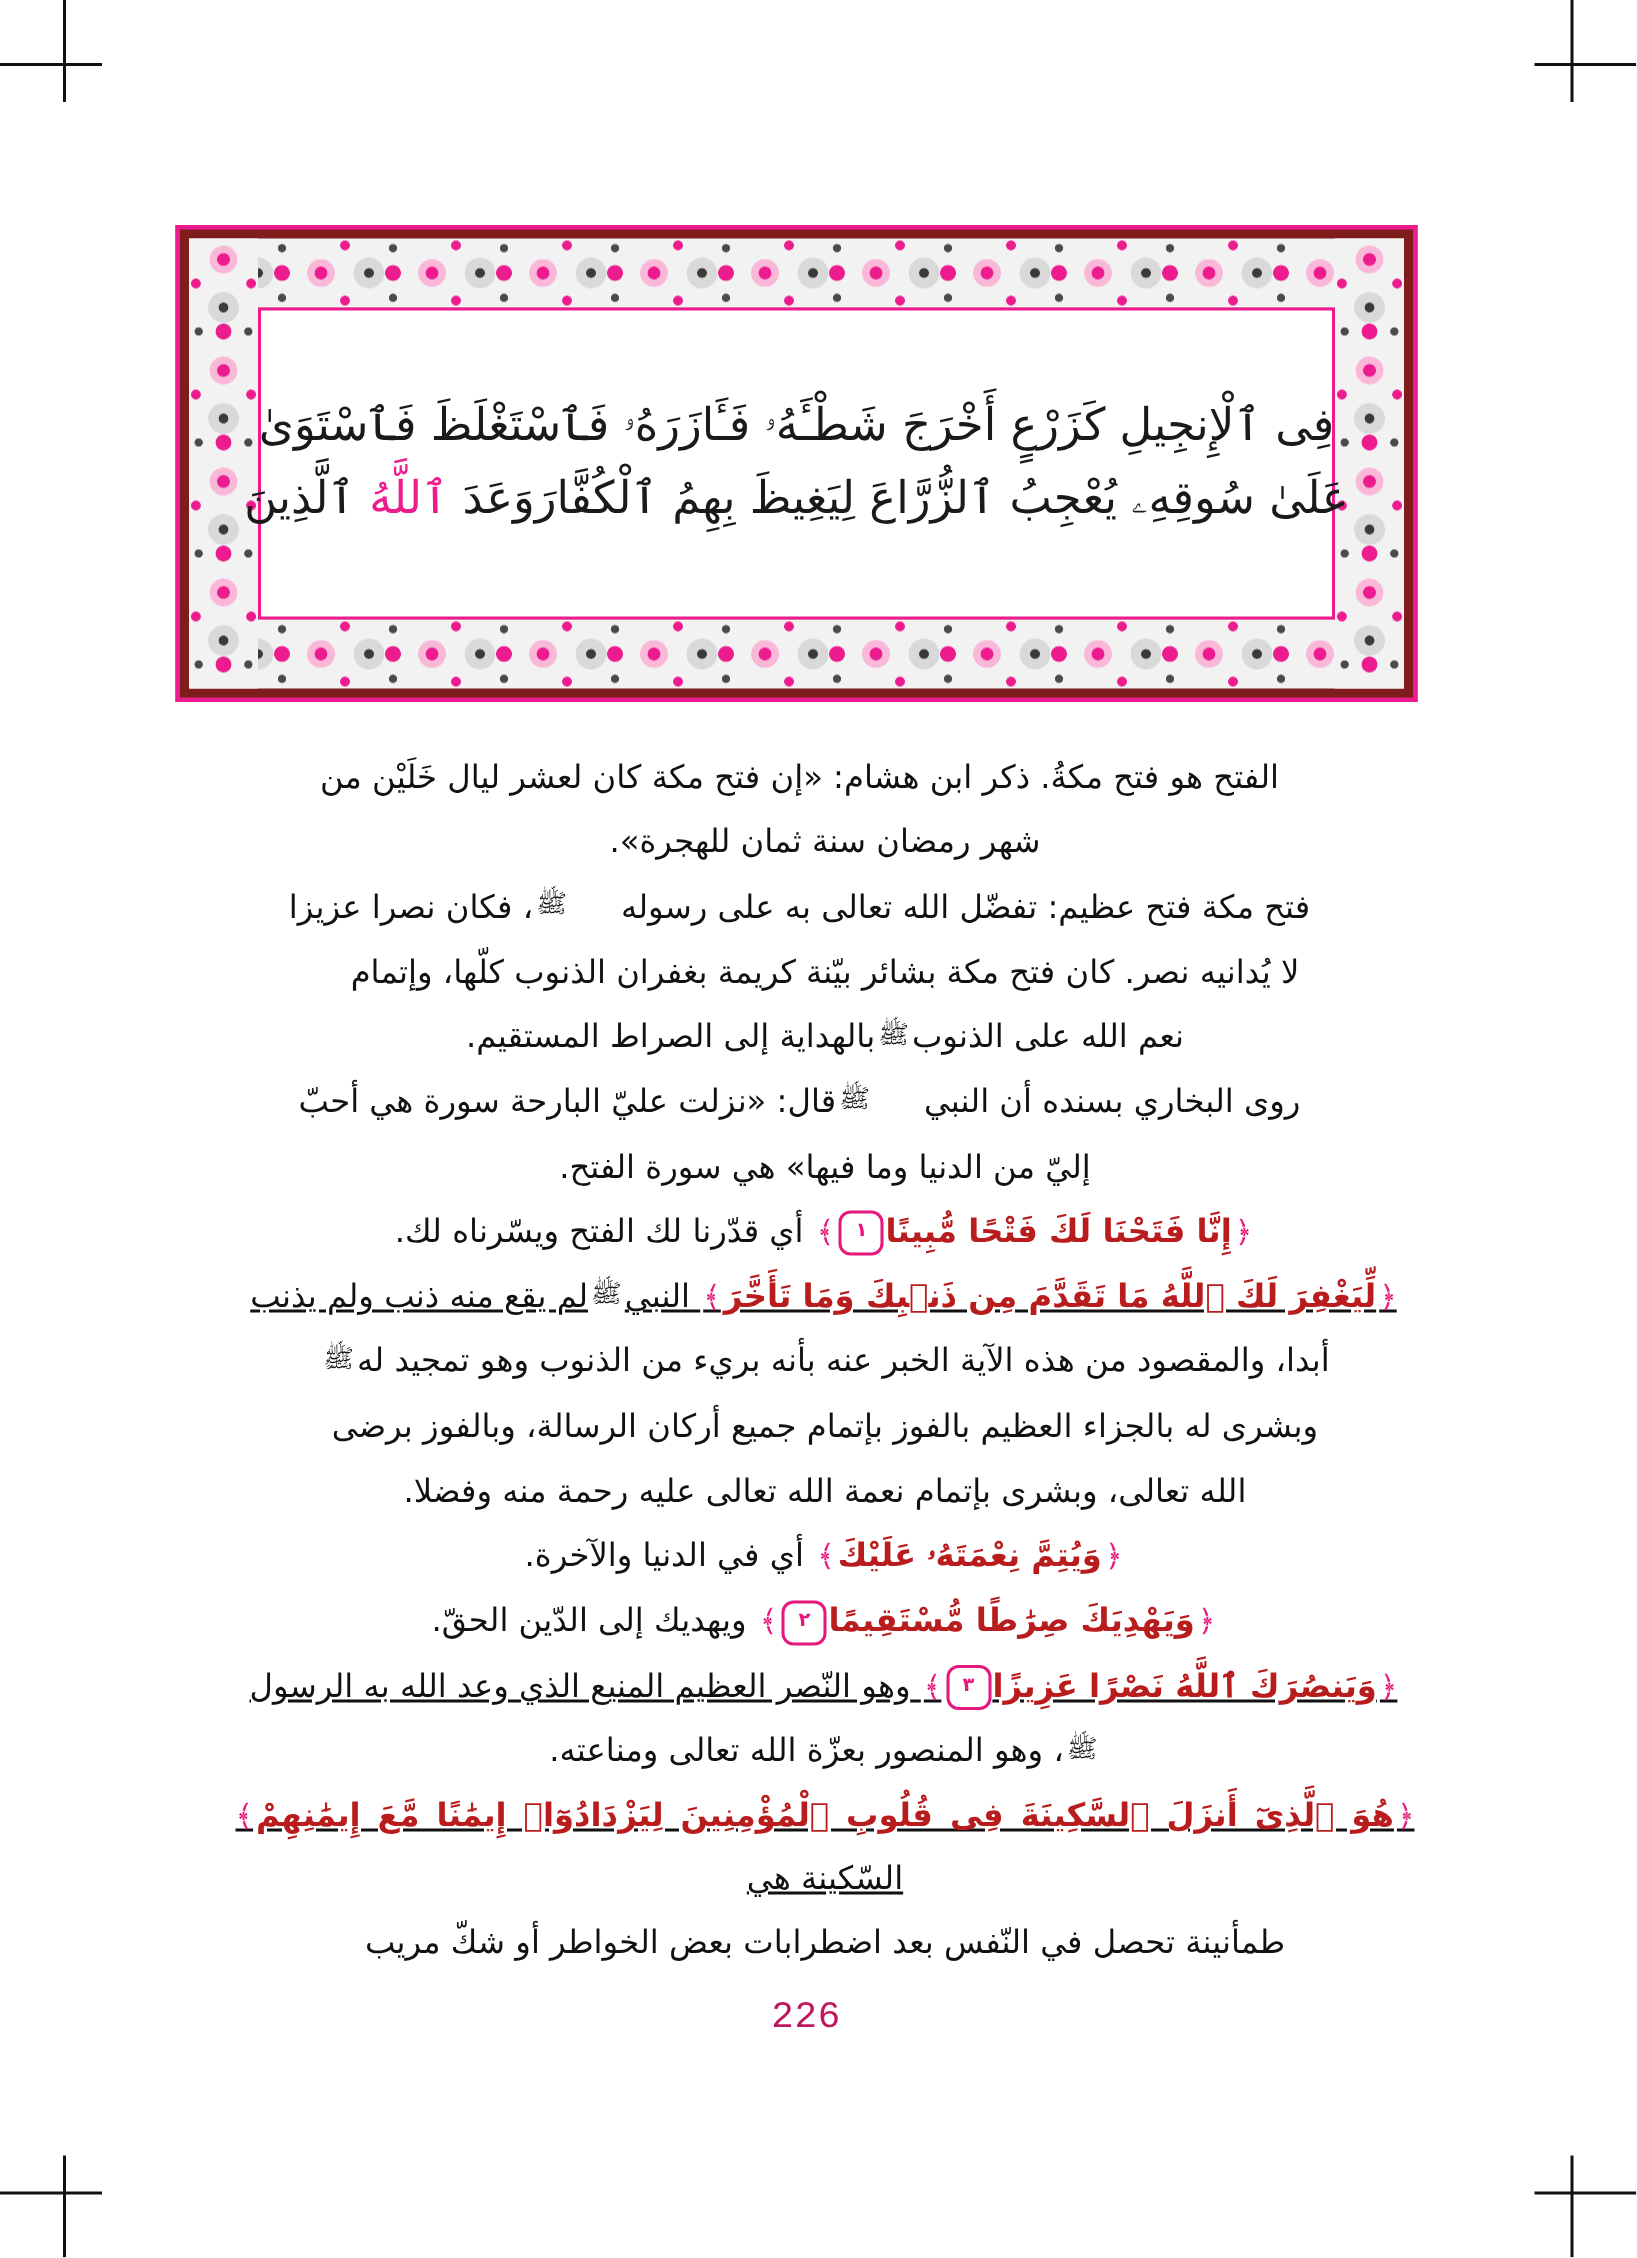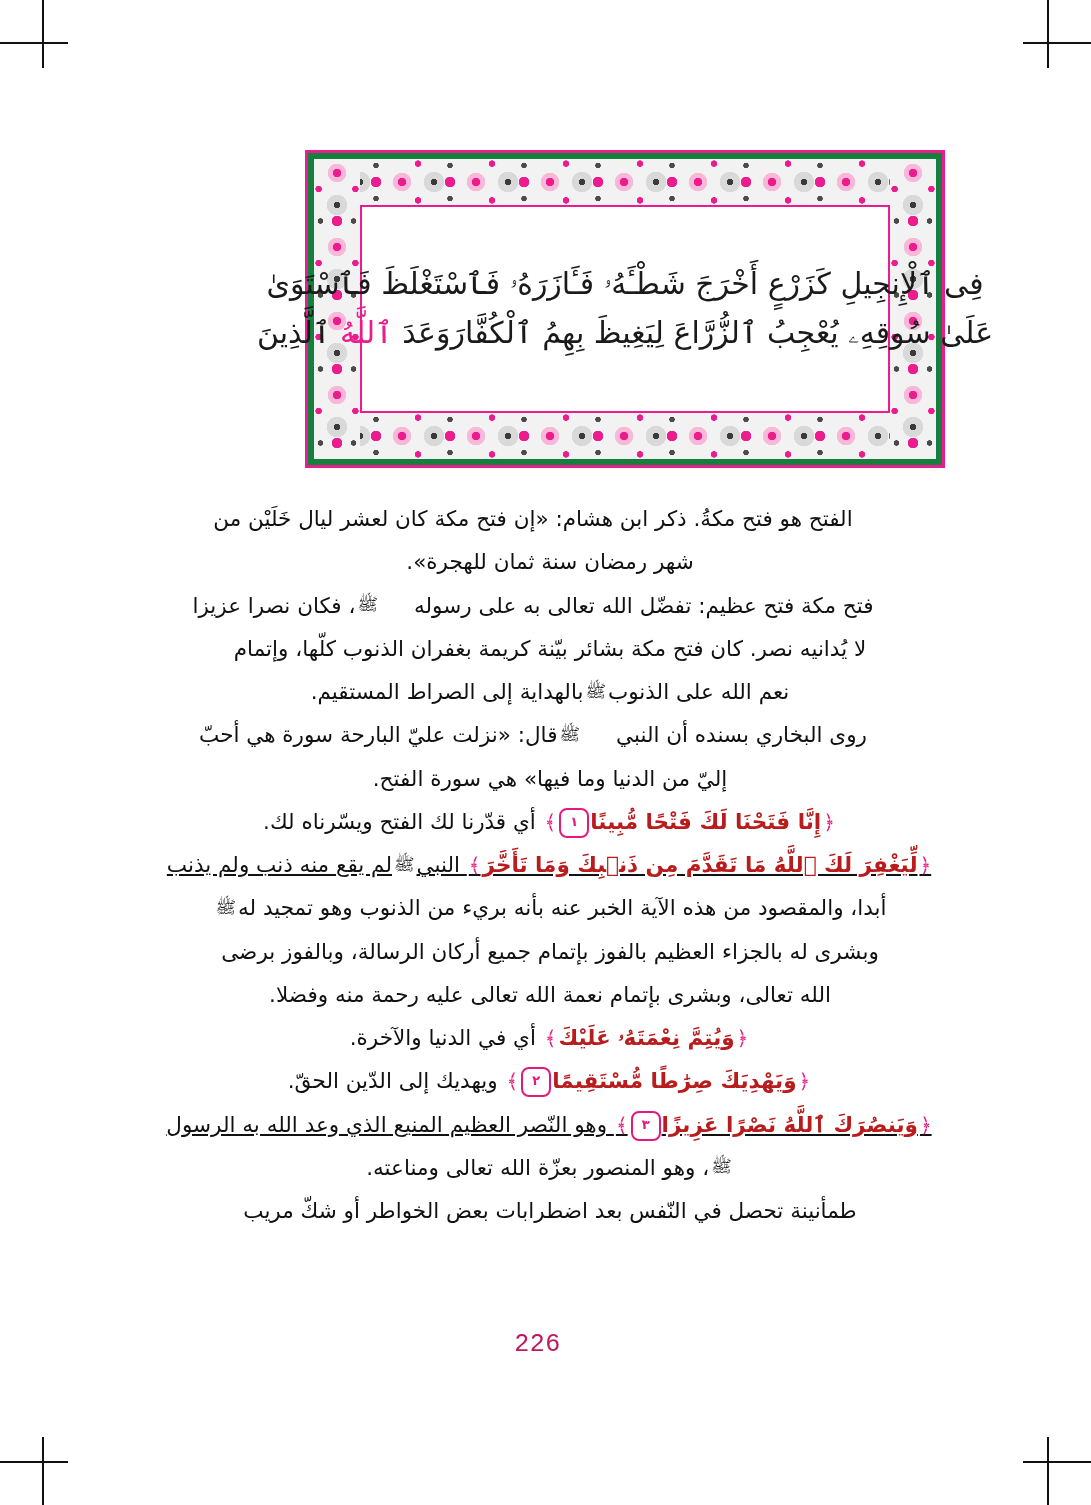--- a/index.html
+++ b/index.html
@@ -38,25 +38,25 @@
   .content {
     position: absolute;
     left: 155px;
     top: 150px;
     width: 790px;
   }
 
   
   .quran-frame {
     position: relative;
-    width: 640px;
+    width: 828px;
     height: 318px;
     box-sizing: border-box;
     border: 3px solid #ec1c8e;
-    background: #15803d;
+    background: #7f1d1d;
     padding: 6px;
   }
 
   .ornament-band {
     position: absolute;
     box-sizing: border-box;
     background-color: #f2f2f2;
     background-image:
       radial-gradient(circle at 14px 50%, #ec1c8e 0 4px, transparent 4.5px),
       radial-gradient(circle at 14px 50%, #f9b8d8 4.5px 9px, transparent 9.5px),
@@ -256,20 +256,21 @@
       <p class="para">وبشرى له بالجزاء العظيم بالفوز بإتمام جميع أركان الرسالة، وبالفوز برضى</p>
       <p class="para">الله تعالى، وبشرى بإتمام نعمة الله تعالى عليه رحمة منه وفضلا.</p>
 
       <p class="verse-line"><span class="q-open">﴿</span><span class="q">وَيُتِمَّ نِعْمَتَهُۥ عَلَيْكَ</span><span class="q-close">﴾</span> <span>أي في الدنيا والآخرة.</span></p>
 
       <p class="verse-line"><span class="q-open">﴿</span><span class="q">وَيَهْدِيَكَ صِرَٰطًا مُّسْتَقِيمًا</span><span class="ayah-mark-pink">٢</span><span class="q-close">﴾</span> <span>ويهديك إلى الدّين الحقّ.</span></p>
 
       <p class="verse-line justified"><span class="q-open">﴿</span><span class="q">وَيَنصُرَكَ ٱللَّهُ نَصْرًا عَزِيزًا</span><span class="ayah-mark-pink">٣</span><span class="q-close">﴾</span> <span>وهو النّصر العظيم المنيع الذي وعد الله به الرسول</span></p>
       <p class="para"><span class="pbuh">ﷺ</span><span>، وهو المنصور بعزّة الله تعالى ومناعته.</span></p>
 
+      <p class="verse-line justified"><span class="q-open">﴿</span><span class="q">هُوَ ٱلَّذِىٓ أَنزَلَ ٱلسَّكِينَةَ فِى قُلُوبِ ٱلْمُؤْمِنِينَ لِيَزْدَادُوٓا۟ إِيمَٰنًا مَّعَ إِيمَٰنِهِمْ</span><span class="q-close">﴾</span> <span>السّكينة  هي</span></p>
       <p class="para">طمأنينة تحصل في النّفس بعد اضطرابات بعض الخواطر أو شكّ مريب</p>
 
     </div>
   </div>
 
   <div class="page-number">226</div>
 
 </div>
 
 </body></html>

